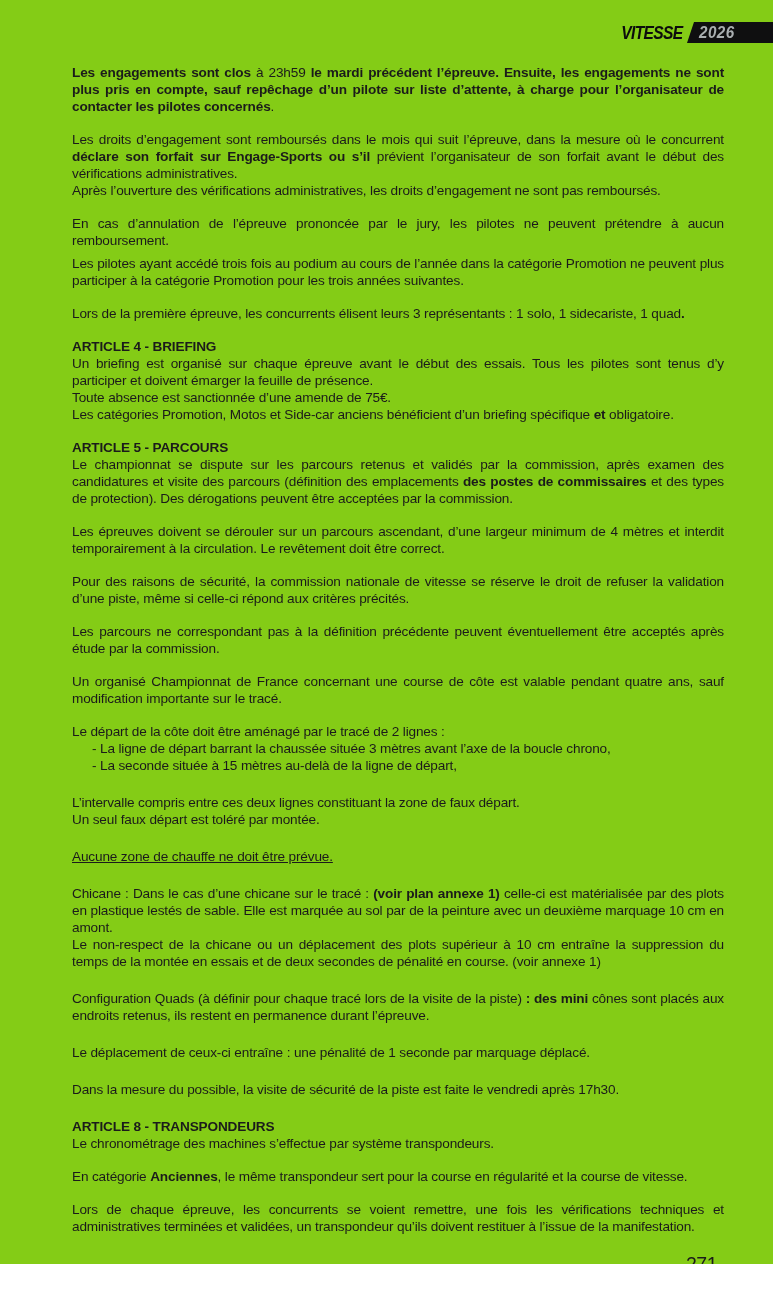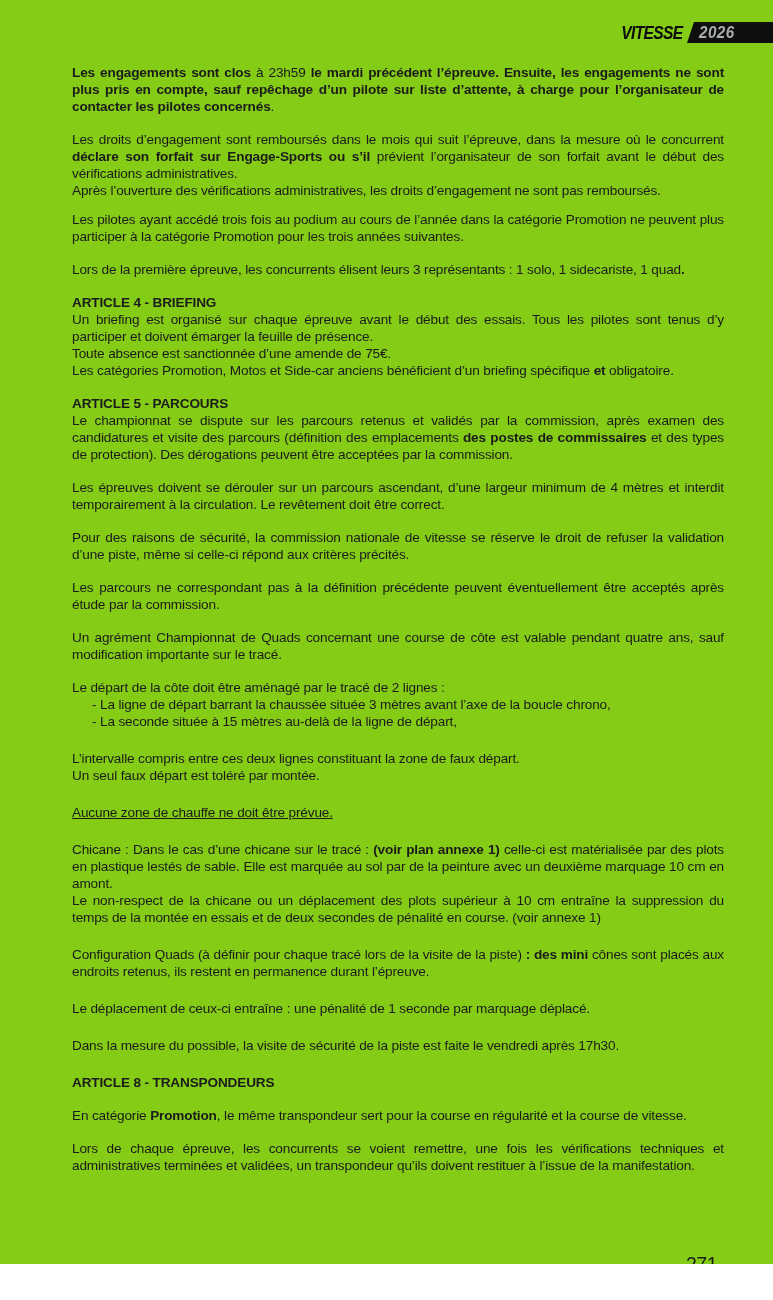--- a/index.html
+++ b/index.html
@@ -99,39 +99,41 @@
   <div class="header">
     <span class="brand">VITESSE</span>
     <span class="year-box">
       <span class="year">2026</span>
     </span>
   </div>
 
   <div class="doc">
       <p class="paragraph" style="margin-top: 0px;"><span class="b">Les engagements sont clos</span><span class="r"> à 23h59 </span><span class="b">le mardi précédent l’épreuve. Ensuite, les engagements ne sont plus pris en compte, sauf repêchage d’un pilote sur liste d’attente, à charge pour l’organisateur de contacter les pilotes concernés</span><span class="r">.</span></p>
       <p class="paragraph" style="margin-top: 16px;"><span class="r">Les droits d’engagement sont remboursés dans le mois qui suit l’épreuve, dans la mesure où le concurrent </span><span class="b">déclare son forfait sur Engage-Sports ou s’il</span><span class="r"> prévient l’organisateur de son forfait avant le début des vérifications administratives.</span><br><span class="r">Après l’ouverture des vérifications administratives, les droits d’engagement ne sont pas remboursés.</span></p>
-      <p class="paragraph" style="margin-top: 12px;"><span class="r">Les pilotes ayant accédé trois fois au podium au cours de l’année dans la catégorie Promotion ne peuvent plus participer à la catégorie Promotion pour les trois années suivantes.</span></p>
+      <p class="paragraph" style="margin-top: 16px;"><span class="r">En cas d’annulation de l’épreuve prononcée par le jury, les pilotes ne peuvent prétendre à aucun remboursement.</span></p>
+      <p class="paragraph" style="margin-top: 6px;"><span class="r">Les pilotes ayant accédé trois fois au podium au cours de l’année dans la catégorie Promotion ne peuvent plus participer à la catégorie Promotion pour les trois années suivantes.</span></p>
       <p class="paragraph" style="margin-top: 16px;"><span class="r">Lors de la première épreuve, les concurrents élisent leurs 3 représentants : 1 solo, 1 sidecariste, 1 quad</span><span class="b">.</span></p>
       <h2 class="heading" style="margin-top: 16px;"><span class="b">ARTICLE 4 - BRIEFING</span></h2>
       <p class="paragraph" style="margin-top: 0px;"><span class="r">Un briefing est organisé sur chaque épreuve avant le début des essais. Tous les pilotes sont tenus d’y participer et doivent émarger la feuille de présence.</span><br><span class="r">Toute absence est sanctionnée d’une amende de 75€.</span><br><span class="r">Les catégories Promotion, Motos et Side-car anciens bénéficient d’un briefing spécifique </span><span class="b">et</span><span class="r"> obligatoire.</span></p>
       <h2 class="heading" style="margin-top: 16px;"><span class="b">ARTICLE 5 - PARCOURS</span></h2>
       <p class="paragraph" style="margin-top: 0px;"><span class="r">Le championnat se dispute sur les parcours retenus et validés par la commission, après examen des candidatures et visite des parcours (définition des emplacements </span><span class="b">des postes de commissaires</span><span class="r"> et des types de protection). Des dérogations peuvent être acceptées par la commission.</span></p>
       <p class="paragraph" style="margin-top: 16px;"><span class="r">Les épreuves doivent se dérouler sur un parcours ascendant, d’une largeur minimum de 4 mètres et interdit temporairement à la circulation. Le revêtement doit être correct.</span></p>
       <p class="paragraph" style="margin-top: 16px;"><span class="r">Pour des raisons de sécurité, la commission nationale de vitesse se réserve le droit de refuser la validation d’une piste, même si celle-ci répond aux critères précités.</span></p>
       <p class="paragraph" style="margin-top: 16px;"><span class="r">Les parcours ne correspondant pas à la définition précédente peuvent éventuellement être acceptés après étude par la commission.</span></p>
-      <p class="paragraph" style="margin-top: 16px;"><span class="r">Un agrément Championnat de Quads concernant une course de côte est valable pendant quatre ans, sauf modification importante sur le tracé.</span></p>
+      <p class="paragraph" style="margin-top: 16px;"><span class="r">Un organisé Championnat de France concernant une course de côte est valable pendant quatre ans, sauf modification importante sur le tracé.</span></p>
       <p class="paragraph" style="margin-top: 16px;"><span class="r">Le départ de la côte doit être aménagé par le tracé de 2 lignes :</span></p>
       <p class="paragraph indent" style="margin-top: 0px;"><span class="r">- La ligne de départ barrant la chaussée située 3 mètres avant l’axe de la boucle chrono,</span></p>
       <p class="paragraph indent" style="margin-top: 0px;"><span class="r">- La seconde située à 15 mètres au-delà de la ligne de départ,</span></p>
       <p class="paragraph" style="margin-top: 20px;"><span class="r">L’intervalle compris entre ces deux lignes constituant la zone de faux départ.</span><br><span class="r">Un seul faux départ est toléré par montée.</span></p>
       <p class="paragraph" style="margin-top: 20px; text-decoration: underline;"><span class="r">Aucune zone de chauffe ne doit être prévue.</span></p>
       <p class="paragraph" style="margin-top: 20px;"><span class="r">Chicane : Dans le cas d’une chicane sur le tracé : </span><span class="b">(voir plan annexe 1)</span><span class="r"> celle-ci est matérialisée par des plots en plastique lestés de sable. Elle est marquée au sol par de la peinture avec un deuxième marquage 10 cm en amont.</span><br><span class="r">Le non-respect de la chicane ou un déplacement des plots supérieur à 10 cm entraîne la suppression du temps de la montée en essais et de deux secondes de pénalité en course. (voir annexe 1)</span></p>
       <p class="paragraph" style="margin-top: 20px;"><span class="r">Configuration Quads (à définir pour chaque tracé lors de la visite de la piste) </span><span class="b">: des mini</span><span class="r"> cônes sont placés aux endroits retenus, ils restent en permanence durant l’épreuve.</span></p>
       <p class="paragraph" style="margin-top: 20px;"><span class="r">Le déplacement de ceux-ci entraîne : une pénalité de 1 seconde par marquage déplacé.</span></p>
       <p class="paragraph" style="margin-top: 20px;"><span class="r">Dans la mesure du possible, la visite de sécurité de la piste est faite le vendredi après 17h30.</span></p>
       <h2 class="heading" style="margin-top: 20px;"><span class="b">ARTICLE 8 - TRANSPONDEURS</span></h2>
-      <p class="paragraph" style="margin-top: 16px;"><span class="r">En catégorie </span><span class="b">Promotion</span><span class="r">, le même transpondeur sert pour la course en régularité et la course de vitesse.</span></p>
+      <p class="paragraph" style="margin-top: 0px;"><span class="r">Le chronométrage des machines s’effectue par système transpondeurs.</span></p>
+      <p class="paragraph" style="margin-top: 16px;"><span class="r">En catégorie </span><span class="b">Anciennes</span><span class="r">, le même transpondeur sert pour la course en régularité et la course de vitesse.</span></p>
       <p class="paragraph" style="margin-top: 16px;"><span class="r">Lors de chaque épreuve, les concurrents se voient remettre, une fois les vérifications techniques et administratives terminées et validées, un transpondeur qu’ils doivent restituer à l’issue de la manifestation.</span></p>
     </div>
 
   <div class="page-number">271</div>
 
 </div>
 
 </body></html>

